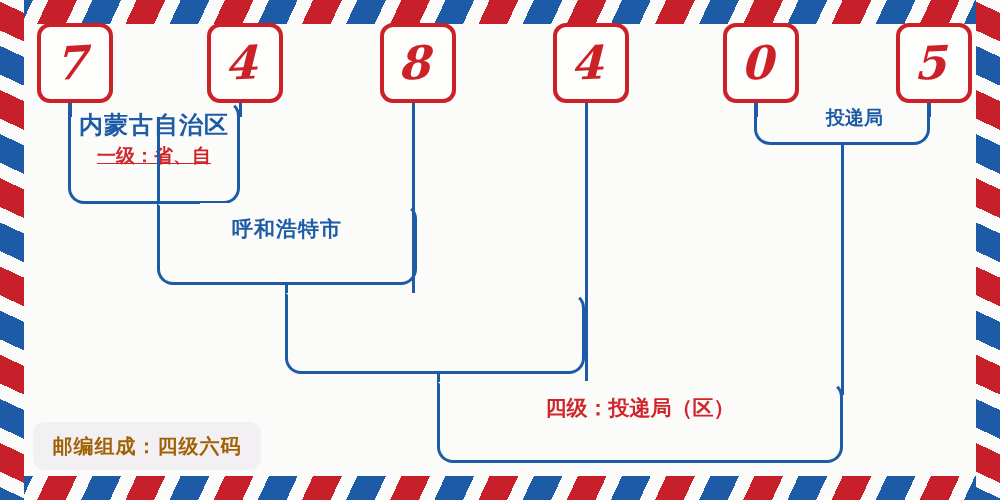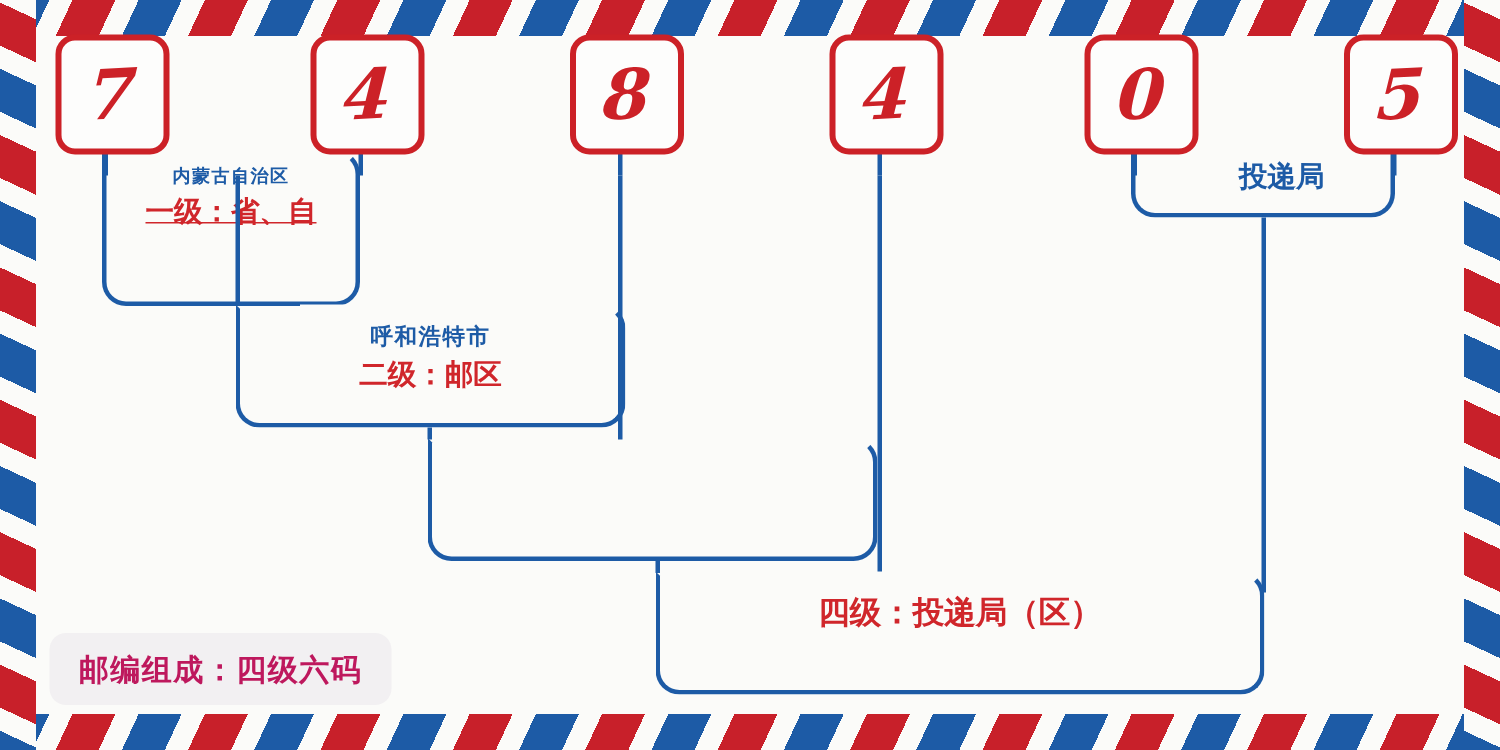--- a/index.html
+++ b/index.html
@@ -90,21 +90,21 @@
   .knockout{position:absolute;background:#fbfbf9;z-index:10;}
 
   
   .badge{
     position:absolute;left:33px;top:422px;
     width:228px;height:48px;border-radius:11px;
     background:#f2f0f2;z-index:12;
     display:flex;align-items:center;justify-content:center;
   }
   .badge span{
-    color:#be185d;font-weight:700;font-size:20px;
+    color:#a16207;font-weight:700;font-size:20px;
     font-family:"DejaVu Serif","Liberation Serif",serif;
     letter-spacing:1px;
   }
 </style>
 </head>
 <body>
 
 <div id="stage">
 
   <div class="edge edge-top">
@@ -151,31 +151,30 @@
 
   <div class="info-box" style="left:754px;top:97px;width:176px;height:48px;border-top-color:transparent;border-top-left-radius:0;border-top-right-radius:0;"></div>
   <div class="info-content" style="left:754px;top:105px;width:201px;">
     <div class="cn-blue" style="font-size:19px;">投递局</div>
   </div>
   <div class="stem" style="left:841px;top:145px;height:250px;"></div>
 
   <div class="info-box open-topleft" style="left:68px;top:100px;width:172px;height:104px;"></div>
   <div class="knockout" style="left:120px;top:100px;width:100px;height:6px;"></div>
   <div class="info-content" style="left:68px;top:109px;width:172px;">
-    <div class="cn-blue" style="font-size:12px;letter-spacing:1px;">内蒙古自治区</div>
+    <div class="cn-blue" style="font-size:24px;letter-spacing:1px;">内蒙古自治区</div>
     <div class="cn-red" style="font-size:19px;margin-top:2px;text-decoration:underline;">一级：省、自</div>
   </div>
 
   <div class="stem" style="left:157px;top:117px;height:87px;z-index:13;"></div>
 
   <div class="info-box open-topleft" style="left:157px;top:203px;width:260px;height:82px;"></div>
   <div class="knockout" style="left:200px;top:203px;width:180px;height:6px;"></div>
   <div class="info-content" style="left:157px;top:215px;width:260px;">
-    <div class="cn-blue" style="font-size:15px;letter-spacing:1px;">呼和浩特市</div>
-    <div class="cn-red" style="font-size:19px;margin-top:3px;">二级：邮区</div>
+    <div class="cn-blue" style="font-size:21px;letter-spacing:1px;">呼和浩特市</div>
   </div>
 
   <div class="stem" style="left:285px;top:117px;height:0px;"></div>
   <div class="stem" style="left:285px;top:285px;height:0px;"></div>
   <div class="stem" style="left:412px;top:117px;height:176px;z-index:13;"></div>
 
   <div class="stem" style="left:285px;top:285px;height:8px;"></div>
 
   <div class="info-box open-topleft" style="left:285px;top:292px;width:300px;height:82px;"></div>
   <div class="knockout" style="left:330px;top:292px;width:215px;height:6px;"></div>

